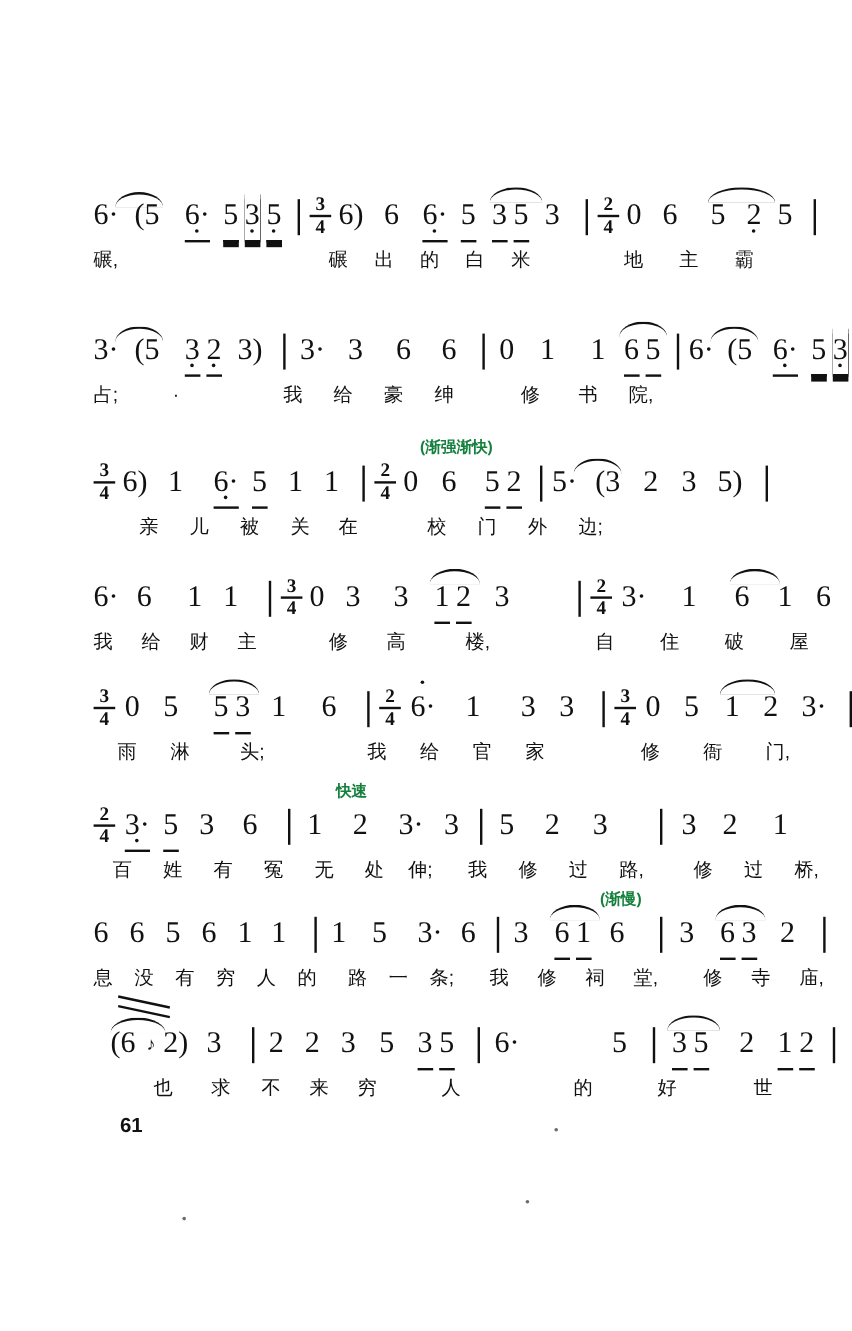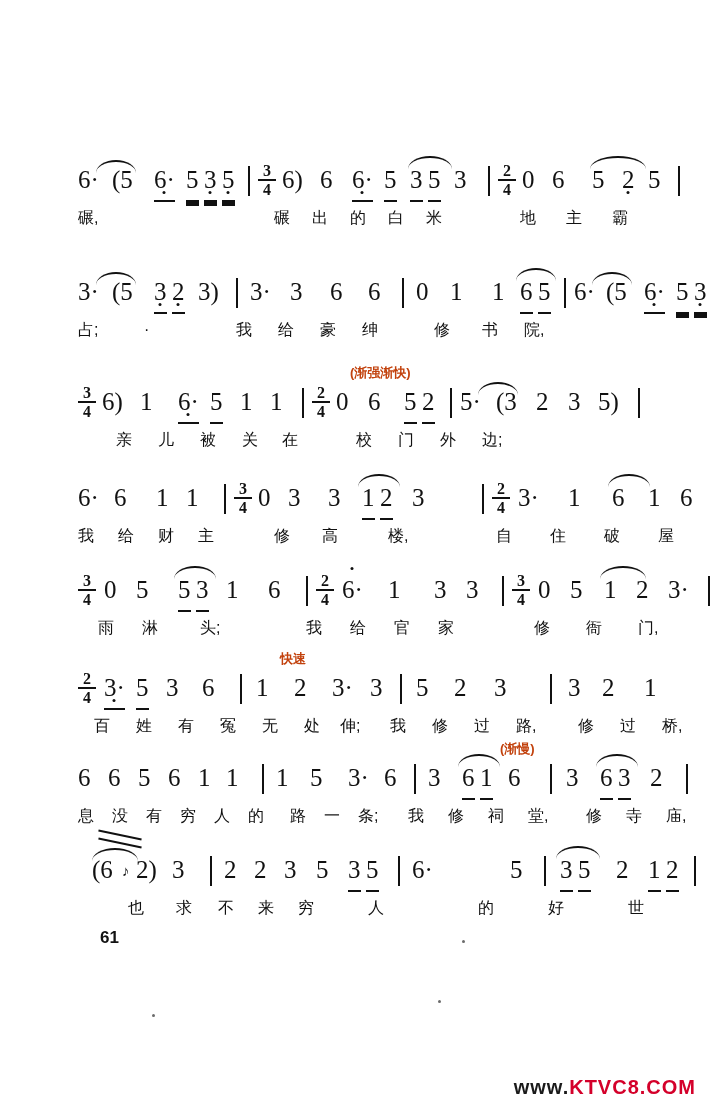--- a/index.html
+++ b/index.html
@@ -109,21 +109,21 @@
     border-top: 2px solid #111;
     border-radius: 50% / 100% 100% 0 0;
   }
 
   
   .mark {
     position: absolute;
     font-family: "Liberation Sans", sans-serif;
     font-size: 13px;
     font-weight: 700;
-    color: #c2410c;
+    color: #15803d;
     white-space: nowrap;
   }
 
   
   .pageno {
     position: absolute;
     left: 100px;
     top: 928px;
     font-family: "Liberation Sans", sans-serif;
     font-size: 17px;
@@ -529,17 +529,14 @@
       <span class="lyr" style="left:550px;">世</span>
     </div>
   </div>
 
   <div class="pageno">61</div>
 
   <div class="speck" style="left:152px; top:1014px;"></div>
   <div class="speck" style="left:438px; top:1000px;"></div>
   <div class="speck" style="left:462px; top:940px;"></div>
 
-  <div class="watermark">
-    <span class="w">www.</span><span class="r">KTVC8.COM</span>
-  </div>
 
 </div>
 
 </body></html>

